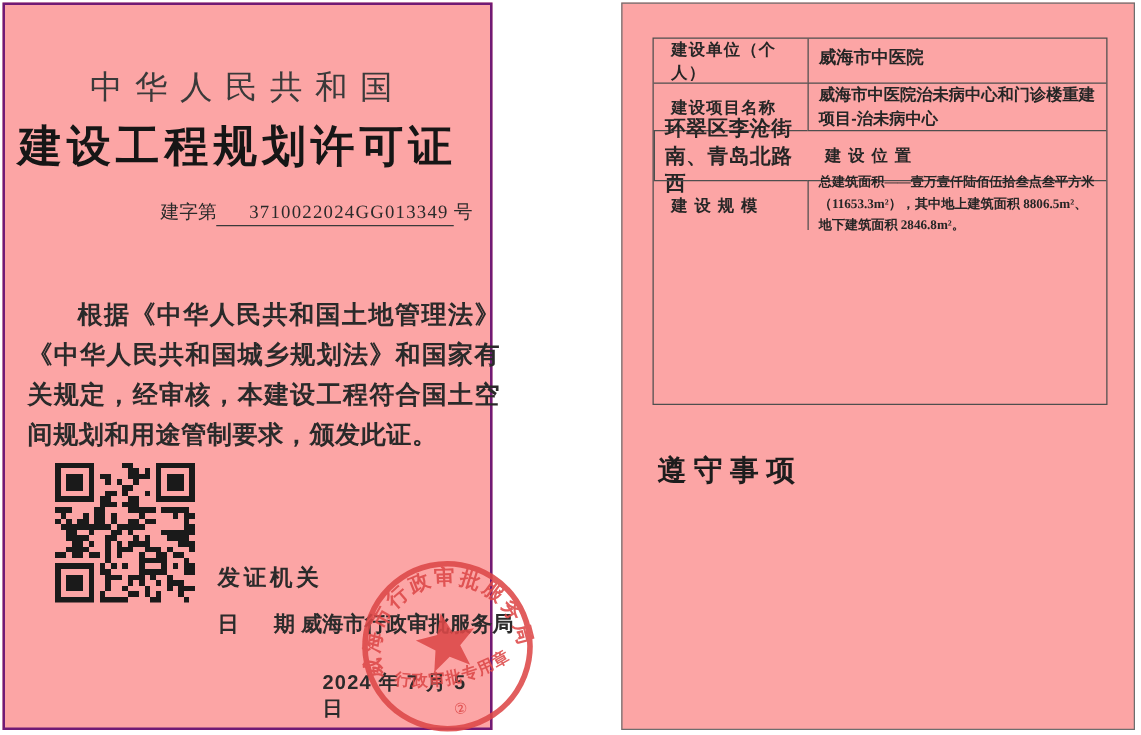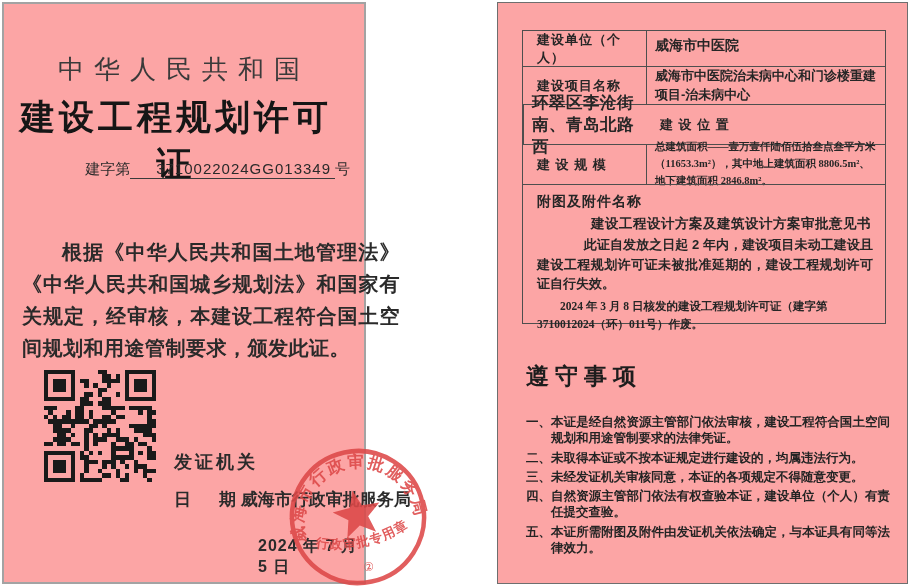--- a/index.html
+++ b/index.html
@@ -1,30 +1,30 @@
 <!DOCTYPE html>
 <html><head>
 <meta charset="utf-8">
 <style>
   html,body{margin:0;padding:0;}
   body{
     width:913px;height:588px;position:relative;background:#ffffff;
     font-family:"Liberation Sans",sans-serif;color:#2b2b2b;overflow:hidden;
   }
   .page{position:absolute;top:2px;height:582px;background:#fca5a5;box-sizing:border-box;}
-  .page-left{left:2px;width:364px;border:2px solid #a3a3a3;}
+  .page-left{left:2px;width:392px;border:2px solid #701a75;}
   .page-right{left:497px;width:411px;border:1.5px solid #6e6e6e;}
 
   
   .country-title{position:absolute;left:0;right:0;top:48px;text-align:center;
     font-family:"Liberation Serif",serif;font-size:26px;letter-spacing:10px;color:#3a3a3a;}
   .permit-title{position:absolute;left:0;right:16px;top:90px;text-align:center;
     font-size:35px;font-weight:700;letter-spacing:4px;color:#161616;}
   .permit-line{position:absolute;top:156px;left:0;right:14px;text-align:right;
-    font-family:Liberation Sans, sans-serif;font-size:15px;color:#2a2a2a;}
+    font-family:Liberation Serif, serif;font-size:15px;color:#2a2a2a;}
   .permit-underline{display:inline-block;border-bottom:1.5px solid #3a3a3a;
     padding:0 4px 1px 26px;letter-spacing:1px;}
   .cert-body{position:absolute;left:18px;top:232px;width:378px;
     font-size:20px;font-weight:700;line-height:1.6;letter-spacing:0.5px;
     text-indent:2em;color:#2a2a2a;text-align:justify;}
   .qr{position:absolute;left:40px;top:366px;width:112px;height:112px;}
   .issuer-label{position:absolute;left:170px;top:446px;font-size:18px;font-weight:700;letter-spacing:3px;}
   .date-line{position:absolute;left:170px;top:484px;font-size:17px;font-weight:700;white-space:nowrap;}
   .date-line .gap{display:inline-block;width:28px;}
   .issue-date{position:absolute;left:254px;top:532px;font-size:16px;font-weight:700;letter-spacing:1px;}
@@ -411,30 +411,17 @@
 
     <div class="cell bt lbl">建设项目名称</div>
     <div class="cell bt bl val val-2">威海市中医院治未病中心和门诊楼重建项目-治未病中心</div>
 
     <div class="cell bt bl val val-3">环翠区李沧街南、青岛北路西</div>
     <div class="cell bt lbl">建 设 位 置</div>
 
     <div class="cell bt lbl">建 设 规 模</div>
     <div class="cell bt bl val val-4">总建筑面积——壹万壹仟陆佰伍拾叁点叁平方米（11653.3m²），其中地上建筑面积 8806.5m²、地下建筑面积 2846.8m²。</div>
 
-    <div class="attach-cell">
-      <div class="attach-label">附图及附件名称</div>
-      <div class="attach-line1">建设工程设计方案及建筑设计方案审批意见书</div>
-      <div class="attach-line2">此证自发放之日起 2 年内，建设项目未动工建设且建设工程规划许可证未被批准延期的，建设工程规划许可证自行失效。</div>
-      <div class="attach-line3">2024 年 3 月 8 日核发的建设工程规划许可证（建字第 3710012024（环）011号）作废。</div>
-    </div>
   </div>
 
   <div class="notice-heading">遵守事项</div>
 
-  <div class="notice-list">
-    <div class="notice-item">一、本证是经自然资源主管部门依法审核，建设工程符合国土空间规划和用途管制要求的法律凭证。</div>
-    <div class="notice-item">二、未取得本证或不按本证规定进行建设的，均属违法行为。</div>
-    <div class="notice-item">三、未经发证机关审核同意，本证的各项规定不得随意变更。</div>
-    <div class="notice-item">四、自然资源主管部门依法有权查验本证，建设单位（个人）有责任提交查验。</div>
-    <div class="notice-item">五、本证所需附图及附件由发证机关依法确定，与本证具有同等法律效力。</div>
-  </div>
 </div>
 
 </body></html>

